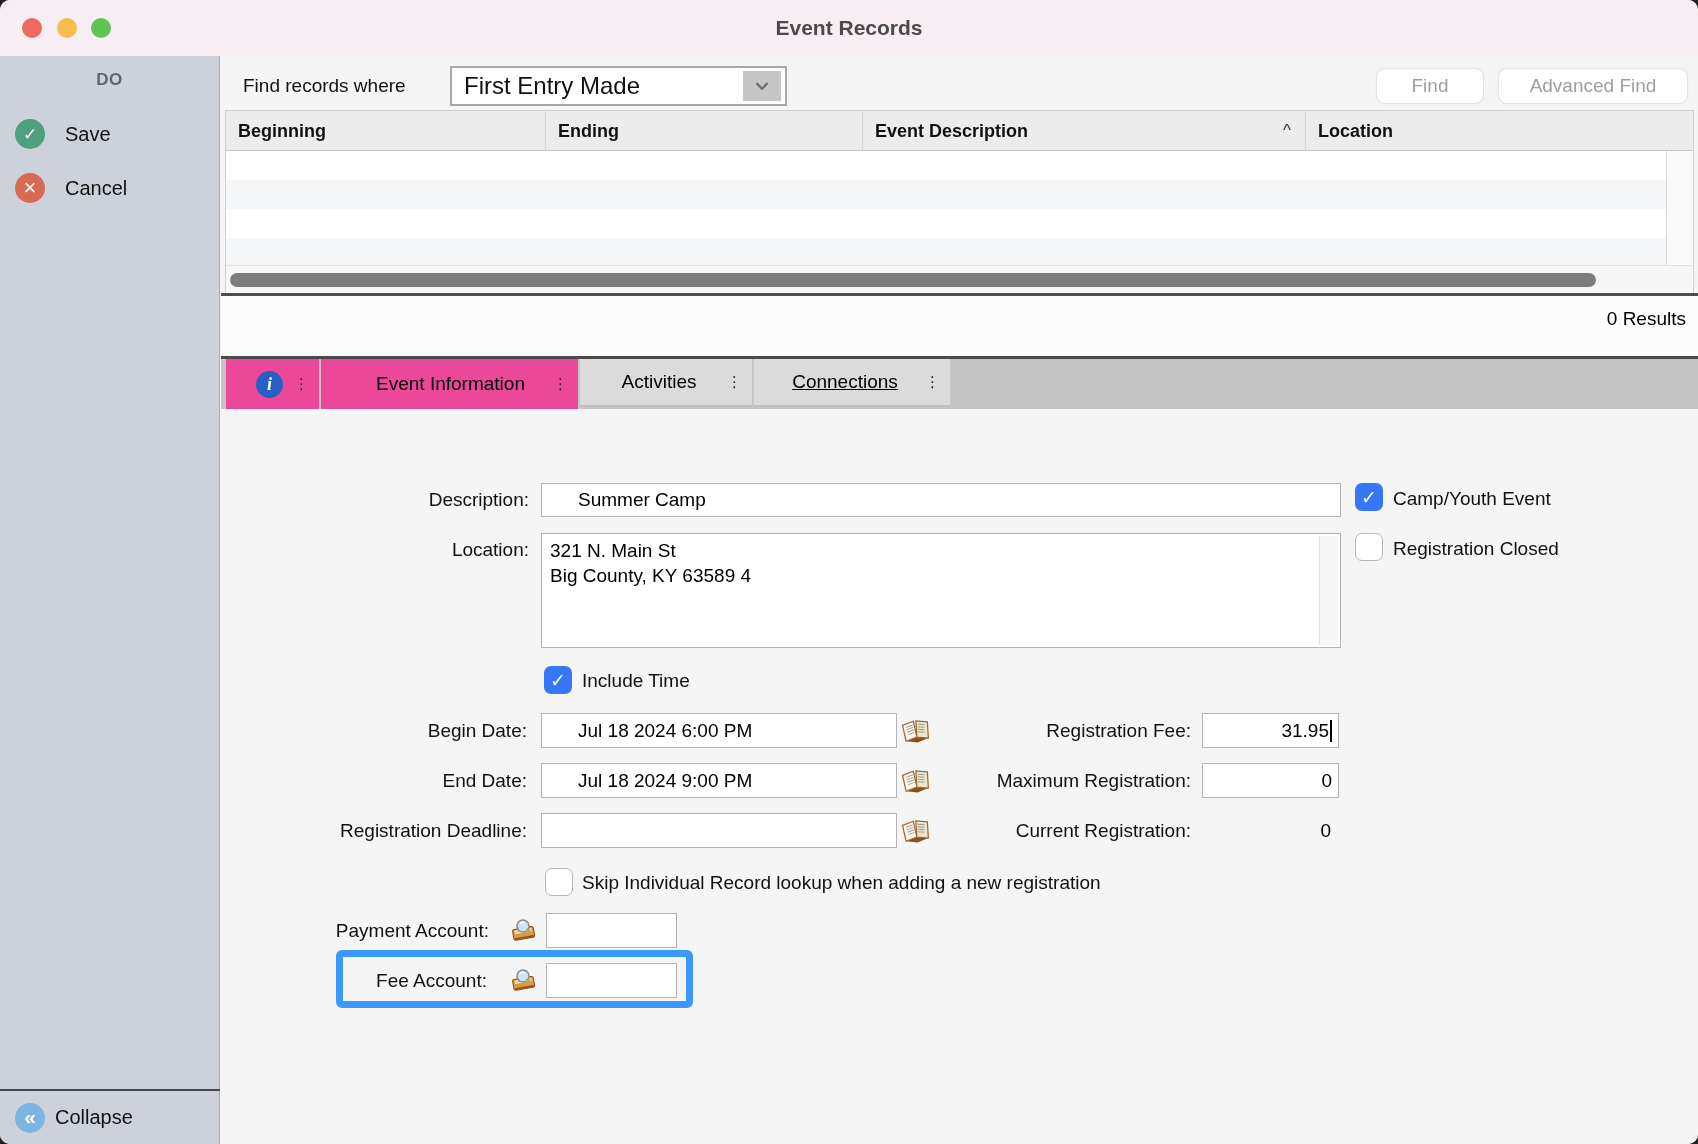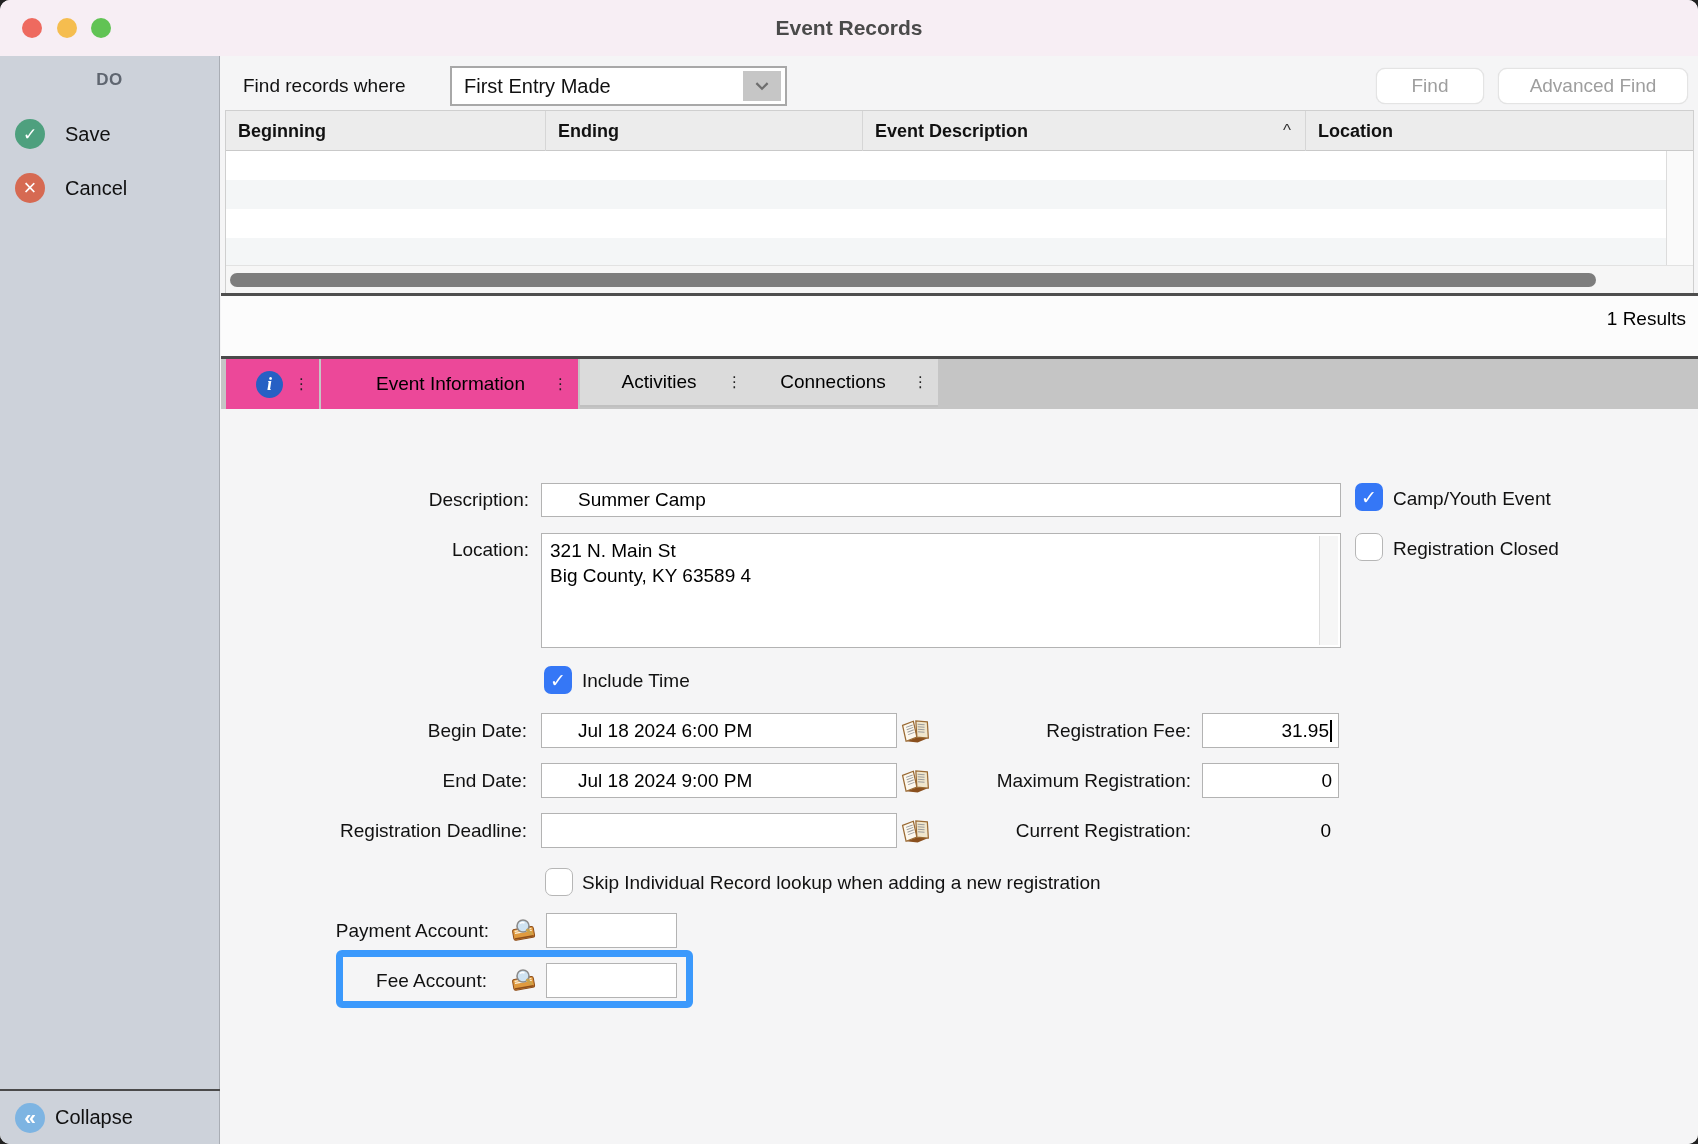--- a/index.html
+++ b/index.html
@@ -33,21 +33,21 @@
   .collapse-bar span.lbl { font-size:20px; color:#111; }
 
   
   .main { position:absolute; left:221px; top:56px; width:1477px; height:1088px; background:#f5f5f6; }
   .abs { position:absolute; }
 
   
   .find-label { left:22px; top:16px; font-size:19px; color:#111; line-height:28px; }
   .dropdown { left:229px; top:10px; width:337px; height:40px; background:#fff;
               border:2px solid #a8a8a8; display:flex; align-items:center; }
-  .dropdown .val { flex:1; padding-left:12px; font-size:20px; color:#111; }
+  .dropdown .val { flex:1; padding-left:12px; font-size:24px; color:#111; }
   .dd-arrow { width:38px; height:30px; margin-right:4px; background:#c6c6c6;
               display:flex; align-items:center; justify-content:center; }
   .btn { top:12px; height:36px; background:#fff; border:1px solid #e4e4e4; border-radius:9px;
          color:#9e9e9e; font-size:19px; display:flex; align-items:center; justify-content:center;
          box-shadow:0 0 1px rgba(0,0,0,.15); }
   .btn.find { left:1155px; width:108px; }
   .btn.adv  { left:1277px; width:190px; }
 
   
   .rtable { left:4px; top:54px; width:1469px; height:183px; background:#fff;
@@ -79,21 +79,21 @@
   .tab.inactive { background:#dbdbdb; height:48px; border-bottom:2px solid #c0c0c0;justify-content:center; }
   .tab .tlabel { width:100%; text-align:center; font-size:19px; color:#000; padding-right:14px; }
   .tab-info { left:5px; width:93px; justify-content:center; }
   .info-circ { width:27px; height:27px; border-radius:50%; background:#2760c4; color:#fff;
                display:flex; align-items:center; justify-content:center; margin-right:22px;
                font-family:"Liberation Serif","DejaVu Serif",serif; font-weight:bold;
                font-style:italic; font-size:18px; }
   .info-circ::after { content:"i"; }
   .tab-evinfo { left:100px; width:257px; }
   .tab-acts   { left:359px; width:172px; }
-  .tab-conns  { left:521px; width:196px; }
+  .tab-conns  { left:533px; width:196px;text-decoration:underline; }
 
   
   .flabel { font-size:19px; color:#111; text-align:right; }
   .field { background:#fff; border:1.5px solid #b3b3b3; font-size:19px; color:#000;
            font-family:inherit; padding:0 8px; }
   input.field { outline:none;padding-left:36px; }
   .numfield { display:flex; align-items:center; justify-content:flex-end; padding:0 6px; }
   .caret { width:2px; height:22px; background:#000; margin-left:1px; }
   textarea.field { resize:none; outline:none; padding:4px 30px 4px 8px; line-height:25px; overflow:hidden; }
   .ta-scroll { left:1098px; top:480px; width:19px; height:109px; background:#f6f6f6;
@@ -164,21 +164,21 @@
       <div class="trow odd" style="top:98px;"></div>
       <div class="trow even" style="top:127px;"></div>
       <div class="vscroll"></div>
       <div class="hscroll">
         <div class="hthumb"></div>
       </div>
     </div>
 
     <div class="abs dark-sep"></div>
     <div class="abs results-band">
-      <div class="results-count">1 Results</div>
+      <div class="results-count">0 Results</div>
     </div>
 
     <div class="abs tabstrip">
       <div class="tab active tab-info">
         <span class="info-circ"></span>
         <span class="dots"></span>
       </div>
       <div class="tab active tab-evinfo">
         <span class="tlabel">Event Information</span>
         <span class="dots"></span>

